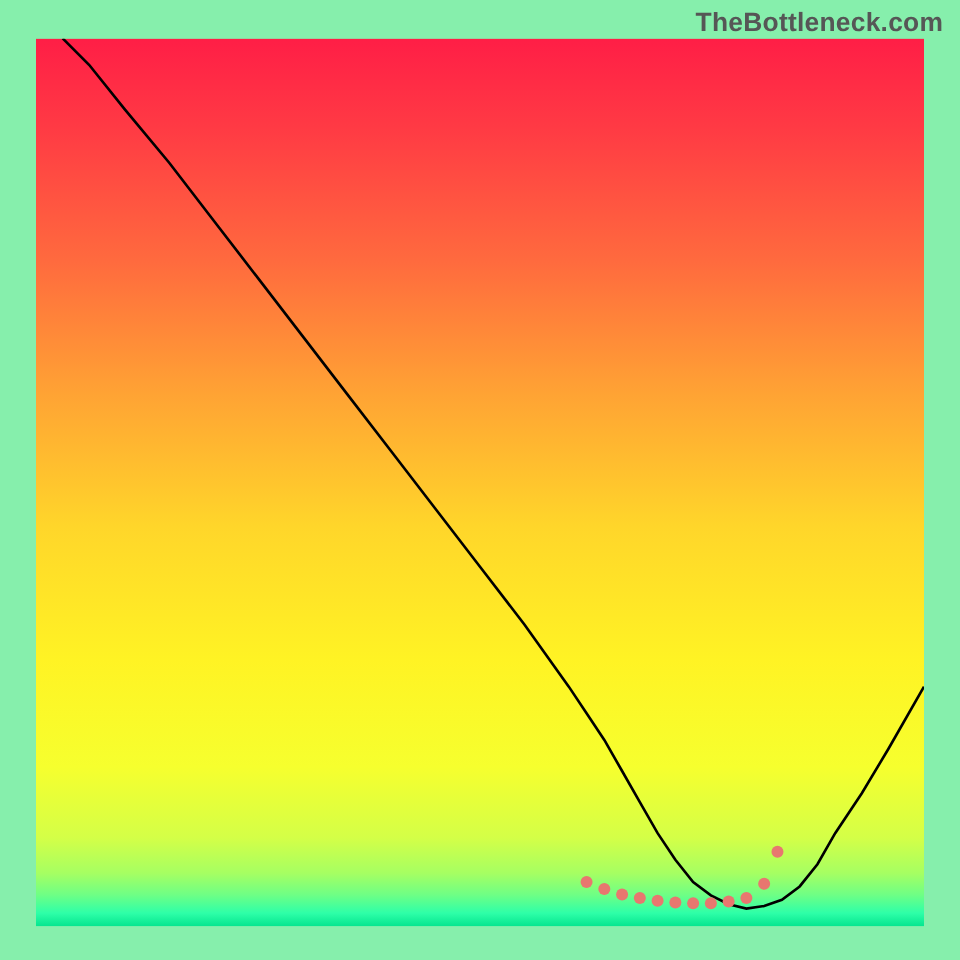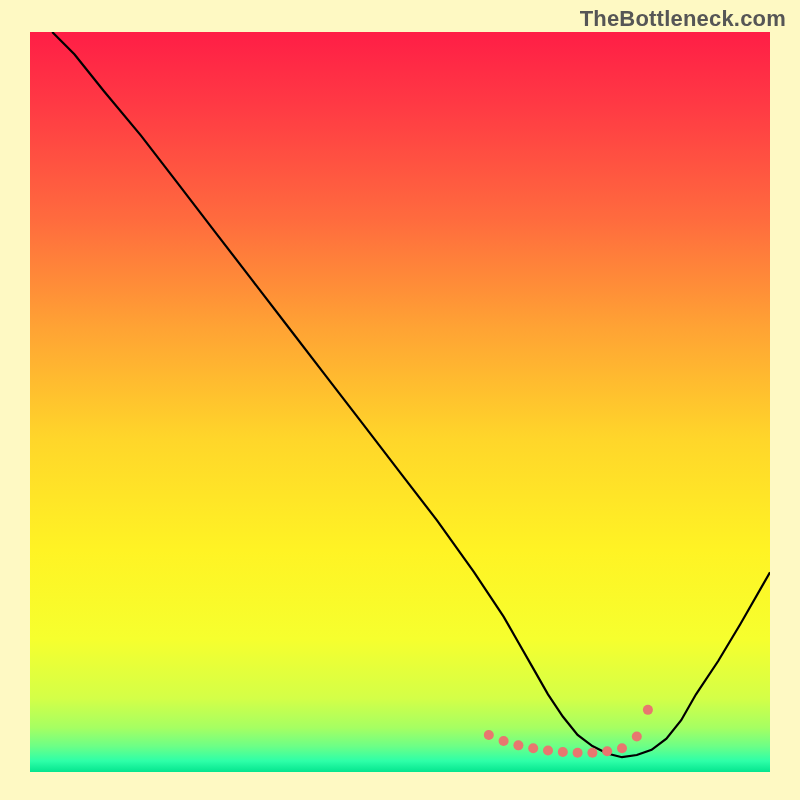--- a/index.html
+++ b/index.html
@@ -1,21 +1,21 @@
 <!DOCTYPE html>
 <html><head>
 <meta charset="utf-8">
 <style>
   * { margin: 0; padding: 0; box-sizing: border-box; }
   html, body { width: 800px; height: 800px; background: #000; overflow: hidden; }
   .frame {
     position: relative;
     width: 800px;
     height: 800px;
-    background: #fef9c3;
+    background: #86efac;
   }
   .watermark {
     position: absolute;
     top: 6px;
     right: 14px;
     font-family: Arial, Helvetica, sans-serif;
     font-size: 22px;
     font-weight: 600;
     color: #565656;
     letter-spacing: 0.2px;

